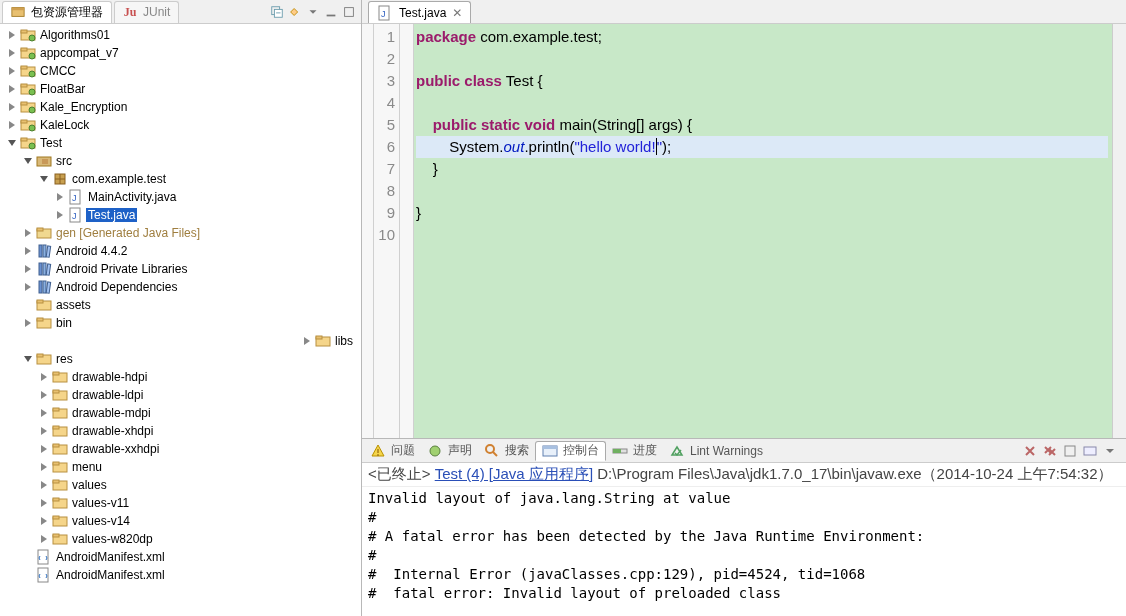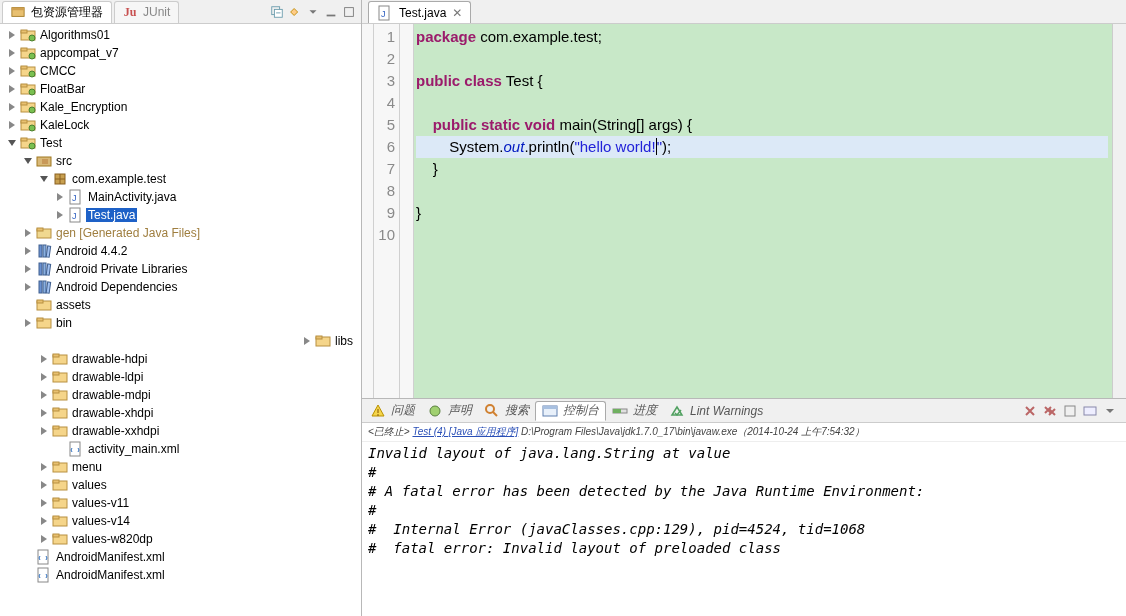--- a/index.html
+++ b/index.html
@@ -40,29 +40,29 @@
 .code { flex:1; padding:2px 4px 0 2px; line-height:22px; white-space:pre; overflow:auto; }
 .kw { color:#9b1b6b; font-weight:bold; }
 .pk { color:#9b1b6b; font-weight:bold; }
 .str { color:#2222d8; }
 .fld { color:#0018c0; font-style:italic; }
 .cur { background:#dce9f7; display:inline-block; min-width:100%; }
 .caret { border-left:1px solid #000; }
 .overview { width:14px; background:#f0f0f0; border-left:1px solid #ccc; }
 
 
-.bot { height:218px; border-top:1px solid #b8b8b8; display:flex; flex-direction:column;font-style:italic; }
+.bot { height:178px; border-top:1px solid #b8b8b8; display:flex; flex-direction:column; }
 .btabs { height:24px; background:#f0f0f0; display:flex; align-items:center; padding:0 2px; border-bottom:1px solid #ccc; }
 .btab { display:flex; align-items:center; gap:3px; padding:0 6px; height:20px; color:#555; }
 .btab.active { background:#fff; border:1px solid #aaa; border-bottom:1px solid #fff; border-radius:3px 3px 0 0; }
 .bspacer { flex:1; }
 .bicons { display:flex; gap:4px; padding-right:6px; }
 .bicons span { width:16px; height:16px; display:flex; align-items:center; justify-content:center; }
 
-.ctitle { padding:2px 6px; font-size:10px; color:#444; border-bottom:1px solid #eee; background:#fff; }
+.ctitle { padding:2px 6px; font-size:15px; color:#444; border-bottom:1px solid #eee; background:#fff; }
 .ctitle a { color:#2a4fb7; text-decoration:underline; }
 .cout { flex:1; background:#fff; font-family:Consolas,Monaco,monospace; font-size:14px; line-height:19px; padding:2px 6px; white-space:pre; overflow:auto; }
 
 
 svg { display:block; }
 </style>
 </head>
 <body>
 
 <div class="root">
@@ -366,20 +366,34 @@
             </svg>
           </span>
           <span class="ico">
             <svg viewBox="0 0 16 16">
               <rect x="1" y="4" width="14" height="9" fill="#f5d58a" stroke="#b89040"></rect>
               <rect x="1" y="3" width="6" height="3" fill="#e8c070" stroke="#b89040"></rect>
             </svg>
           </span>
           <span class="lbl">libs</span>
         </div>
+        <div class="node" style="padding-left: 16px;">
+          <span class="tw">
+            <svg viewBox="0 0 8 8">
+              <path d="M0 1l4 6 4-6z" fill="#555"></path>
+            </svg>
+          </span>
+          <span class="ico">
+            <svg viewBox="0 0 16 16">
+              <rect x="1" y="4" width="14" height="9" fill="#f5d58a" stroke="#b89040"></rect>
+              <rect x="1" y="3" width="6" height="3" fill="#e8c070" stroke="#b89040"></rect>
+            </svg>
+          </span>
+          <span class="lbl">res</span>
+        </div>
         <div class="node" style="padding-left: 32px; text-align: center;">
           <span class="tw">
             <svg viewBox="0 0 8 8">
               <path d="M1 0l6 4-6 4z" fill="#888"></path>
             </svg>
           </span>
           <span class="ico">
             <svg viewBox="0 0 16 16">
               <rect x="1" y="4" width="14" height="9" fill="#f5d58a" stroke="#b89040"></rect>
               <rect x="1" y="3" width="6" height="3" fill="#e8c070" stroke="#b89040"></rect>
@@ -435,30 +449,20 @@
               <path d="M1 0l6 4-6 4z" fill="#888"></path>
             </svg>
           </span>
           <span class="ico">
             <svg viewBox="0 0 16 16">
               <rect x="1" y="4" width="14" height="9" fill="#f5d58a" stroke="#b89040"></rect>
               <rect x="1" y="3" width="6" height="3" fill="#e8c070" stroke="#b89040"></rect>
             </svg>
           </span>
           <span class="lbl">drawable-xxhdpi</span>
-        </div>
-        <div class="node" style="padding-left: 48px;">
-          <span class="twn"></span>
-          <span class="ico">
-            <svg viewBox="0 0 16 16">
-              <rect x="2" y="1" width="10" height="14" fill="#fff" stroke="#888"></rect>
-              <path d="M4 7l-1 2 1 2M10 7l1 2-1 2" stroke="#3070c0" fill="none"></path>
-            </svg>
-          </span>
-          <span class="lbl">activity_main.xml</span>
         </div>
         <div class="node" style="padding-left: 32px;">
           <span class="tw">
             <svg viewBox="0 0 8 8">
               <path d="M1 0l6 4-6 4z" fill="#888"></path>
             </svg>
           </span>
           <span class="ico">
             <svg viewBox="0 0 16 16">
               <rect x="1" y="4" width="14" height="9" fill="#f5d58a" stroke="#b89040"></rect>

